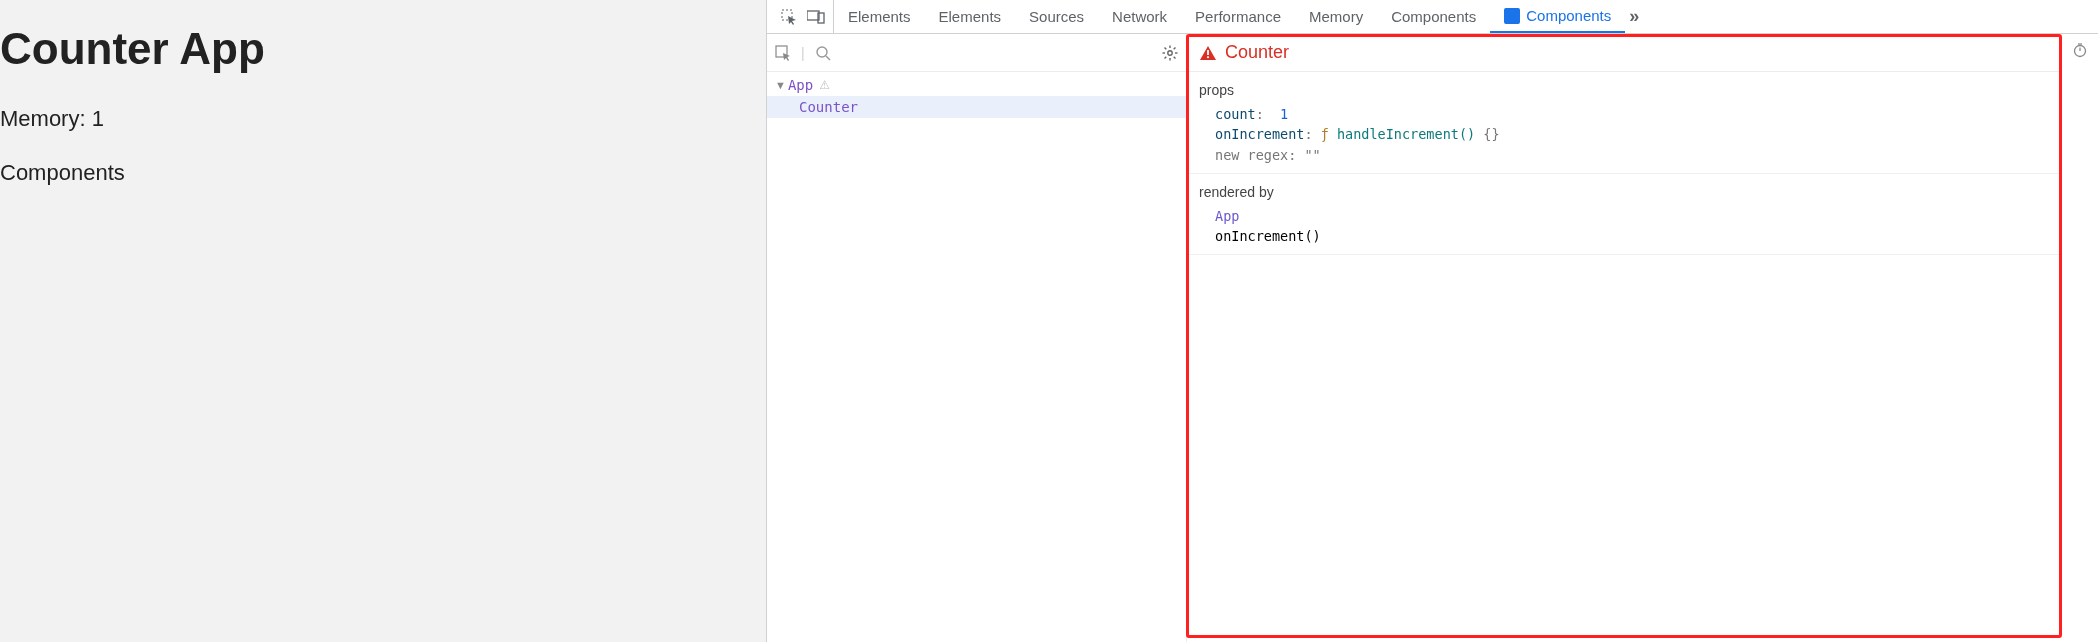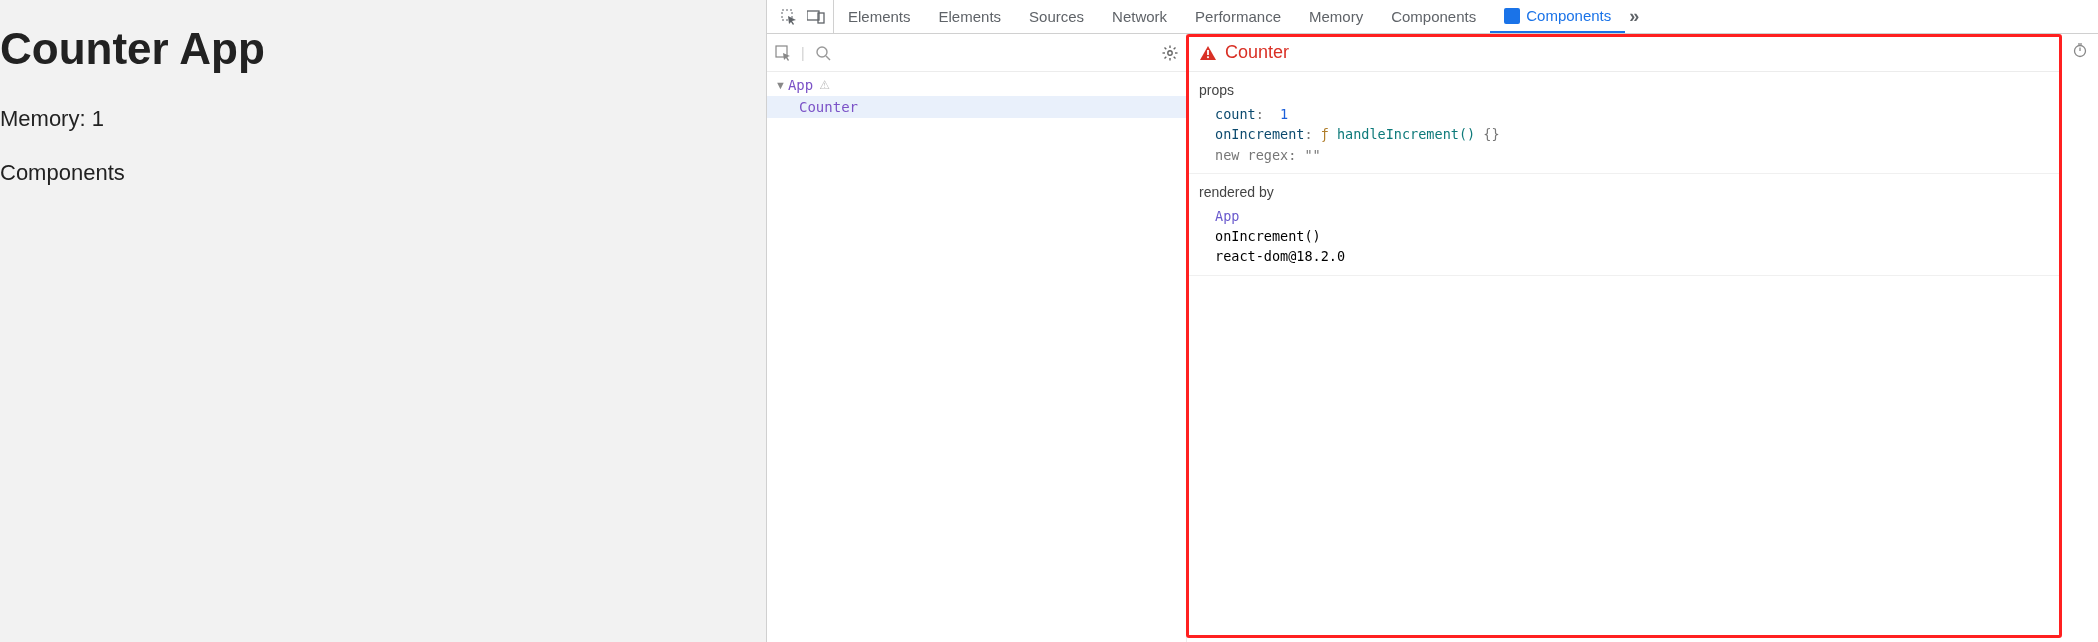--- a/index.html
+++ b/index.html
@@ -261,21 +261,20 @@
           <div class="mono kv grey">
             <span>new regex</span><span>:</span>
             <span>""</span>
           </div>
         </div>
 
         <div class="section">
           <div class="section-title">rendered by</div>
           <div class="mono kv"><span class="val-link">App</span></div>
           <div class="mono kv">onIncrement()</div>
-          <div class="mono kv">react-dom@18.2.0</div>
         </div>
 
 
       </div>
     </div>
 
     <div class="right-gutter">
       <span>
         <svg width="16" height="16" viewBox="0 0 16 16">
             <circle cx="8" cy="9" r="5.5" fill="none" stroke="#888" stroke-width="1.3"></circle>

